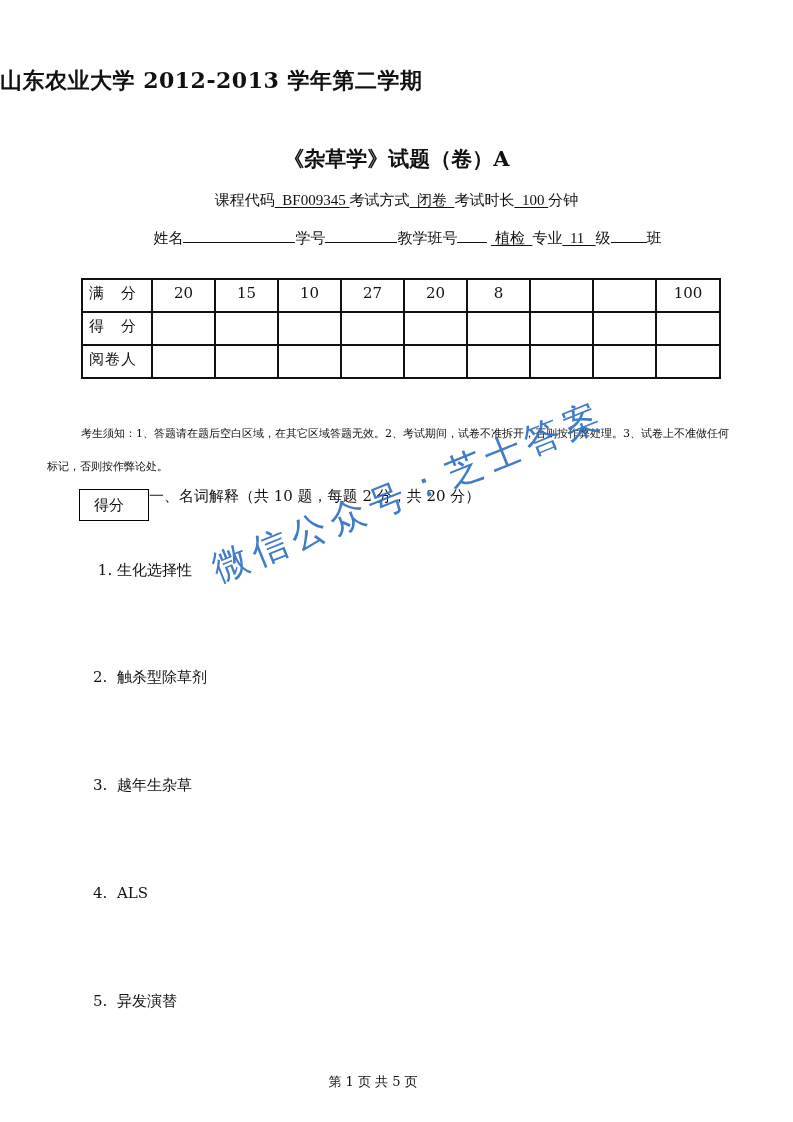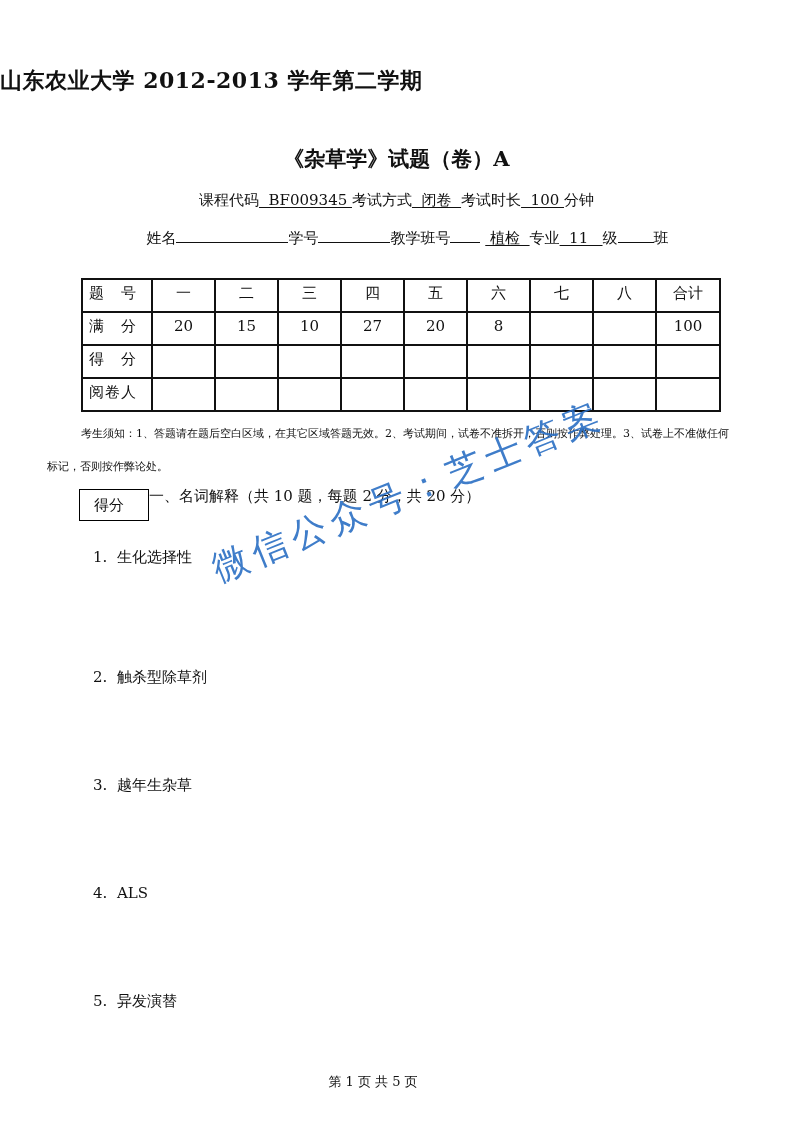--- a/index.html
+++ b/index.html
@@ -13,20 +13,21 @@
     left: 0; width: 793px; top: 66px; text-align: left;
     font-size: 22px; font-weight: bold; letter-spacing: 0.5px;
   }
   .subtitle {
     left: 0; width: 793px; top: 145px; text-align: center;
     font-size: 21px; font-weight: bold;
   }
   .info-line {
     left: 0; width: 793px; text-align: center; font-size: 15px;
     white-space: nowrap;
+    font-family: Liberation Serif, serif;
   }
   .info-line1 { top: 191px; }
   .info-line2 { top: 228px; padding-left: 11px; }
   .u { text-decoration: underline; text-underline-offset: 2px; white-space: pre; }
   .blank { display: inline-block; border-bottom: 1px solid #111; height: 14px; vertical-align: baseline; }
 
   table.score {
     position: absolute; left: 81px; top: 278px;
     border-collapse: collapse; font-size: 15px;
   }
@@ -47,21 +48,21 @@
     text-indent: 34px;
   }
   .score-box {
     left: 79px; top: 489px; width: 70px; height: 32px;
     border: 1px solid #000000; box-sizing: border-box;
     font-size: 15px; line-height: 30px; text-indent: 14px;
   }
   .section-head { left: 149px; top: 487px; font-size: 15px; }
   .q { left: 93px; font-size: 15px; }
   .q .num { display: inline-block; width: 24px; }
-  .q1 { top: 548px; }
+  .q1 { top: 561px; text-align: center; }
   .q2 { top: 668px; }
   .q3 { top: 776px; }
   .q4 { top: 884px; }
   .q5 { top: 992px; }
 
   .watermark {
     left: 205px; top: 548px; font-size: 36px; color: #2b6fc4;
     font-family: "DejaVu Sans", "Liberation Sans", sans-serif;
     transform: rotate(-22deg); transform-origin: left top;
     white-space: nowrap; letter-spacing: 6px; opacity: 0.9;
@@ -79,32 +80,20 @@
 <div class="abs info-line info-line1">
   <span>课程代码</span><span class="u">  BF009345 </span><span>考试方式</span><span class="u">  闭卷  </span><span>考试时长</span><span class="u">  100 </span><span>分钟</span>
 </div>
 
 <div class="abs info-line info-line2">
   <span>姓名</span><span class="blank" style="width:112px"></span><span>学号</span><span class="blank" style="width:72px"></span><span>教学班号</span><span class="blank" style="width:30px"></span>&nbsp;<span class="u"> 植检  </span><span>专业</span><span class="u">  11   </span><span>级</span><span class="blank" style="width:36px"></span><span>班</span>
 </div>
 
 <table class="score">
   <tbody>
-      <tr class="r0">
-    <td class="rowhead">题　号</td>
-    <td class="col">一</td>
-    <td class="col">二</td>
-    <td class="col">三</td>
-    <td class="col">四</td>
-    <td class="col">五</td>
-    <td class="col">六</td>
-    <td class="col">七</td>
-    <td class="col">八</td>
-    <td class="total">合计</td>
-  </tr>
   <tr class="r1">
     <td class="rowhead">满　分</td>
     <td class="col">20</td>
     <td class="col">15</td>
     <td class="col">10</td>
     <td class="col">27</td>
     <td class="col">20</td>
     <td class="col">8</td>
     <td class="col"></td>
     <td class="col"></td>

